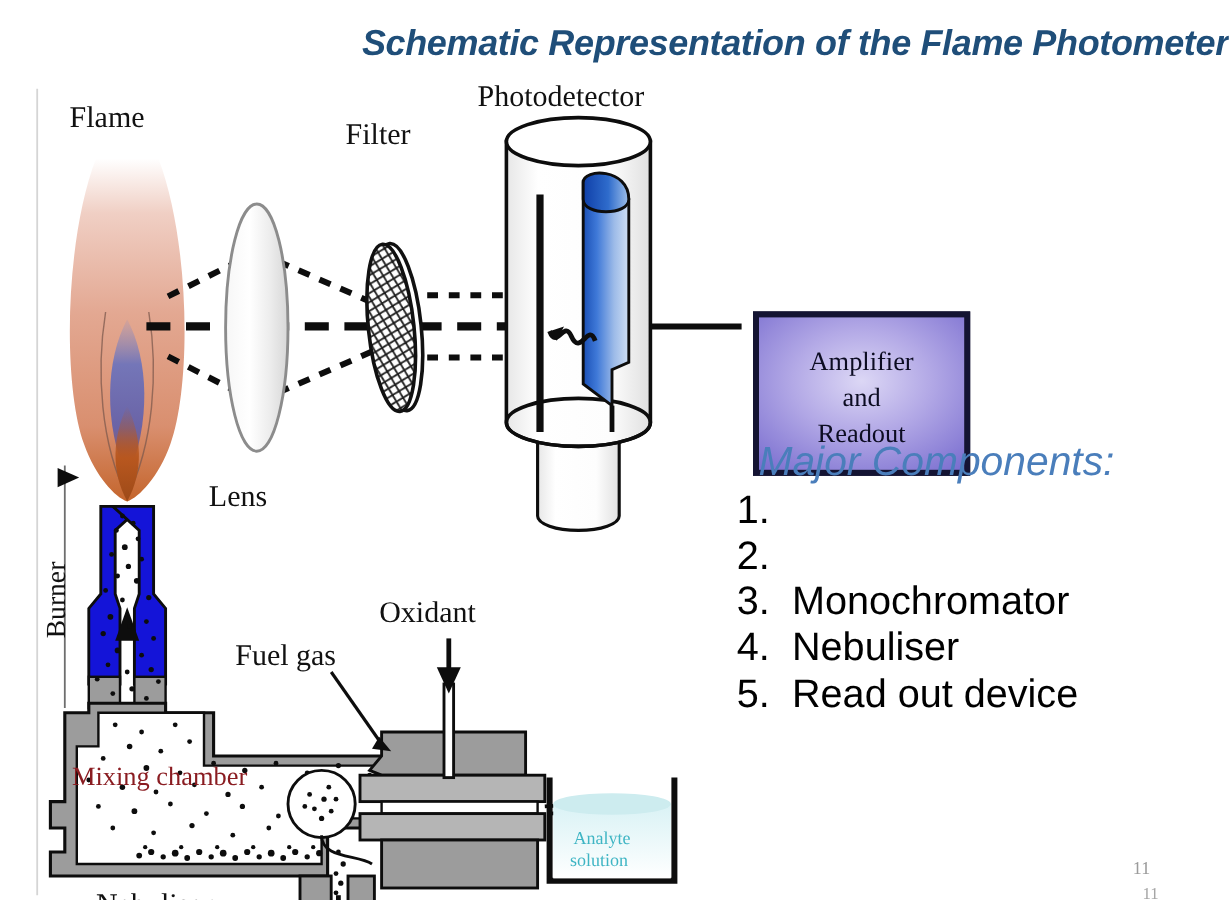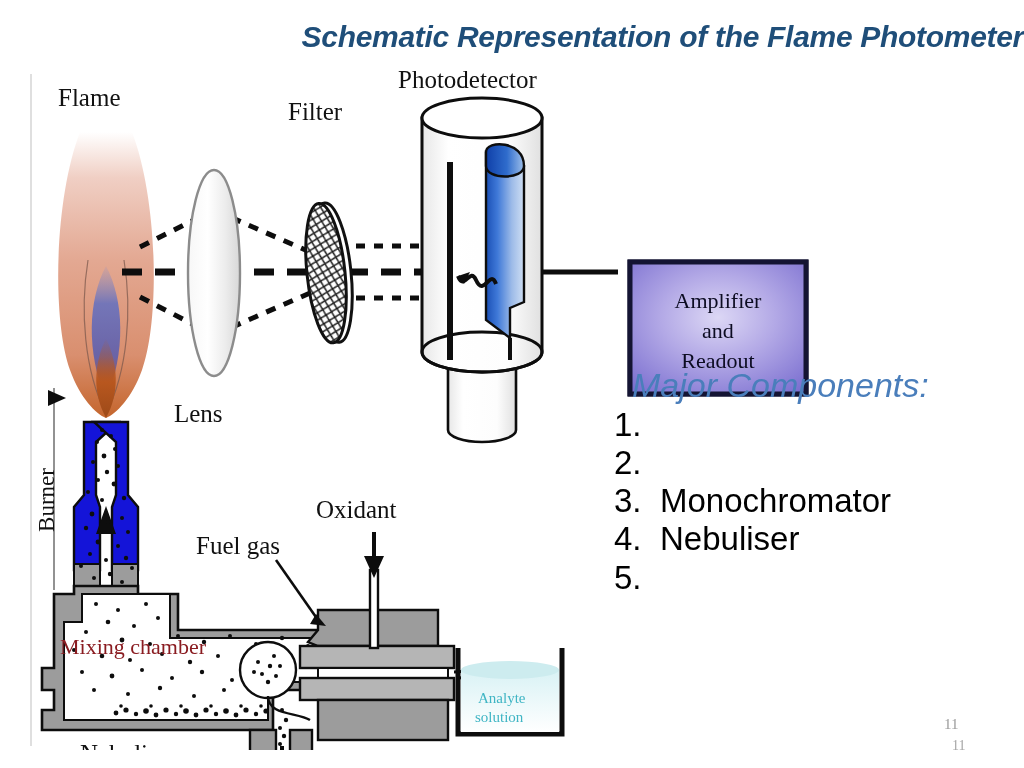--- a/index.html
+++ b/index.html
@@ -488,18 +488,19 @@
     <li>
       <span class="li-num">3.</span>
       <span class="li-text">Monochromator</span>
     </li>
     <li>
       <span class="li-num">4.</span>
       <span class="li-text">Nebuliser</span>
     </li>
     <li>
       <span class="li-num">5.</span>
+      <span class="li-text">Read out device</span>
     </li>
   </ol>
 </div>
 
 <div id="page-number-faint">11</div>
 <div id="page-number">11</div>
 
 </body></html>

